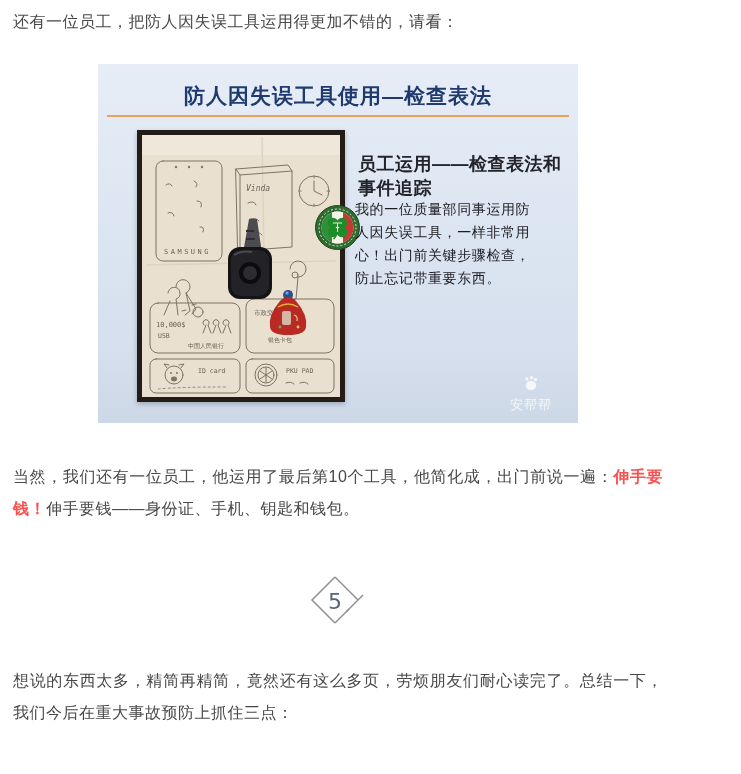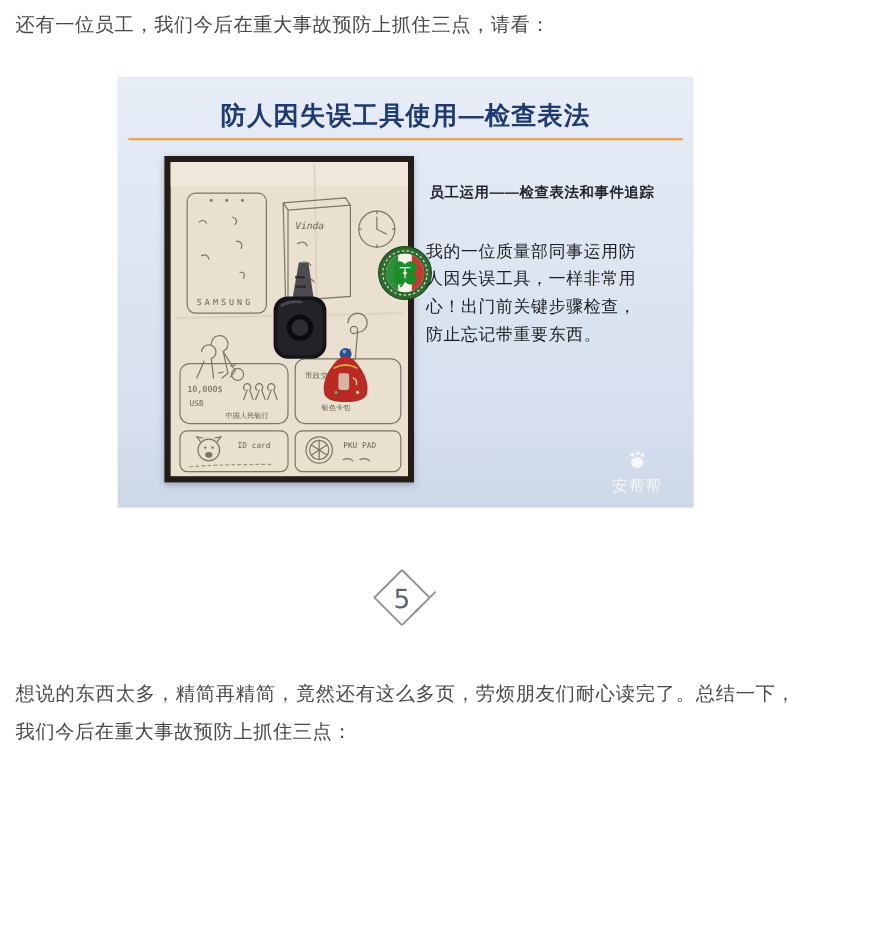--- a/index.html
+++ b/index.html
@@ -21,42 +21,42 @@
          overflow:hidden;}
   .slide-title{position:absolute;top:18px;left:0;width:100%;text-align:center;
                font-size:21px;font-weight:bold;color:#1e3a6e;letter-spacing:1px;}
   .slide-divider{position:absolute;top:51px;left:9px;width:462px;height:2px;
                  background:#eda452;}
   .photo{position:absolute;left:39px;top:66px;width:208px;height:272px;
          background:#241c16;box-shadow:0 2px 5px rgba(60,70,100,.35);}
   .photo svg{position:absolute;left:5px;top:5px;}
   .badge{position:absolute;left:216px;top:140px;width:47px;height:47px;}
   .rt-head{position:absolute;left:260px;top:88px;width:216px;
-           font-size:12px;font-weight:bold;color:#23232a;letter-spacing:.5px;}
+           font-size:18px;font-weight:bold;color:#23232a;letter-spacing:.5px;}
   .rt-body{position:absolute;left:257px;top:134px;width:178px;
            font-size:14px;font-weight:normal;color:#1d1d22;line-height:23px;
            letter-spacing:.6px;}
   .watermark{position:absolute;right:26px;bottom:9px;display:flex;align-items:center;
              gap:5px;color:rgba(252,252,252,.82);font-size:13px;letter-spacing:1px;flex-direction:column;}
 
   
   .sec-divider{text-align:center;margin-top:48px;height:56px;}
   .sec-heading{margin-top:22px;text-align:center;font-size:17px;line-height:26px;
                font-weight:bold;color:#333333;letter-spacing:1px;}
   .diamond-num{font-size:22px;fill:#5b6570;font-family:"DejaVu Sans",sans-serif;}
 
   .sketch-text{fill:#6d6257;font-family:"DejaVu Sans Mono",monospace;}
   .sketch-line{stroke:#7e7366;stroke-width:1;fill:none;stroke-linecap:round;}
 </style>
 </head>
 <body>
 
 <div class="content">
 
-  <p class="para first">还有一位员工，我们今后在重大事故预防上抓住三点，请看：</p>
+  <p class="para first">还有一位员工，把防人因失误工具运用得更加不错的，请看：</p>
 
   <div class="slide">
     <div class="slide-title">防人因失误工具使用—检查表法</div>
     <div class="slide-divider"></div>
 
     <div class="photo">
       <svg width="198" height="262" viewBox="0 0 198 262">
 
         <rect x="0" y="0" width="198" height="262" fill="#e9e0d0"></rect>
         <rect x="0" y="0" width="198" height="20" fill="#efe7d9"></rect>
@@ -163,20 +163,21 @@
           <circle cx="4" cy="3" r="1.7"></circle>
           <circle cx="8.5" cy="1.8" r="1.7"></circle>
           <circle cx="12.5" cy="3.4" r="1.6"></circle>
           <ellipse cx="8" cy="9.5" rx="5.2" ry="4.6"></ellipse>
         </g>
       </svg>
       <span>安帮帮</span>
     </div>
   </div>
 
+  <p class="para p2"><span>当然，我们还有一位员工，他运用了最后第10个工具，他简化成，出门前说一遍：</span><span class="red-em">伸手要钱！</span><span>伸手要钱——身份证、手机、钥匙和钱包。</span></p>
 
   <div class="sec-divider">
     <svg width="62" height="56" viewBox="0 0 62 56">
       <g stroke="#8f8f8f" stroke-width="1.5" fill="none">
         <path d="M28 4 L5 27 L28 50"></path>
         <path d="M28 4 L51 27"></path>
         <path d="M28 50 L42 36"></path>
         <path d="M56 22 L39 39"></path>
       </g>
       <text x="21" y="36" class="diamond-num">5</text>

